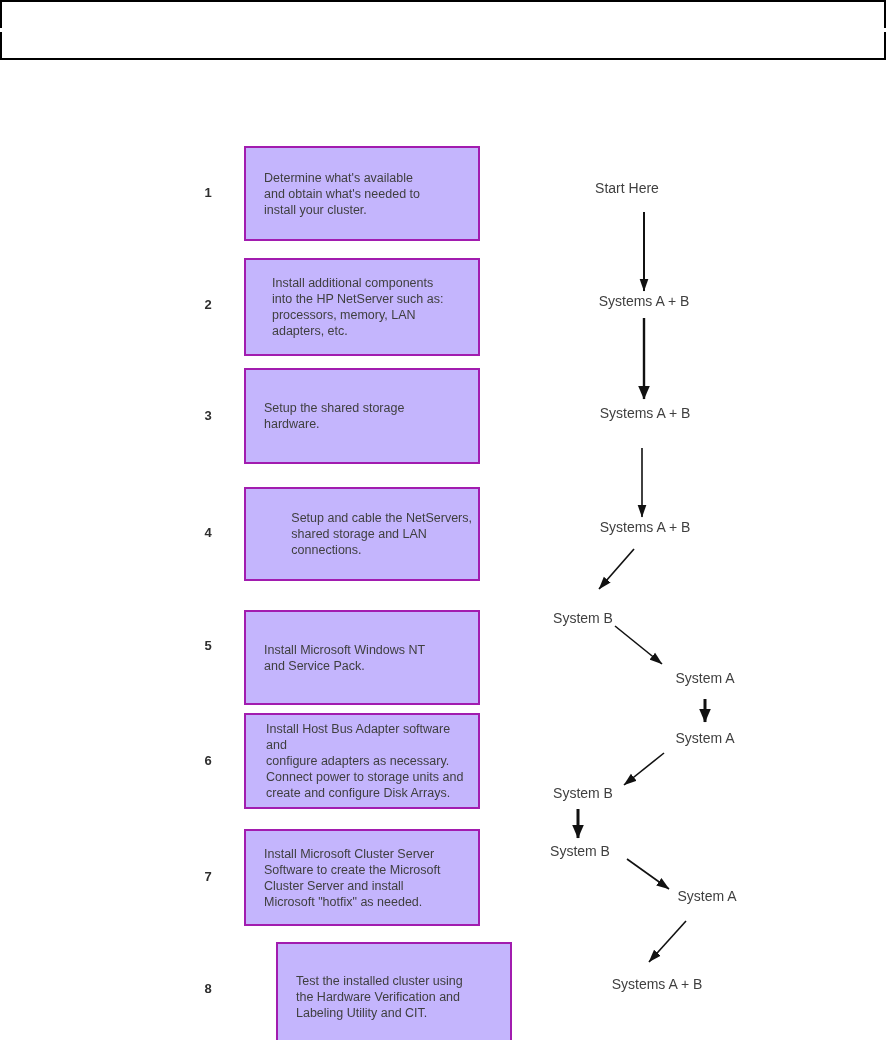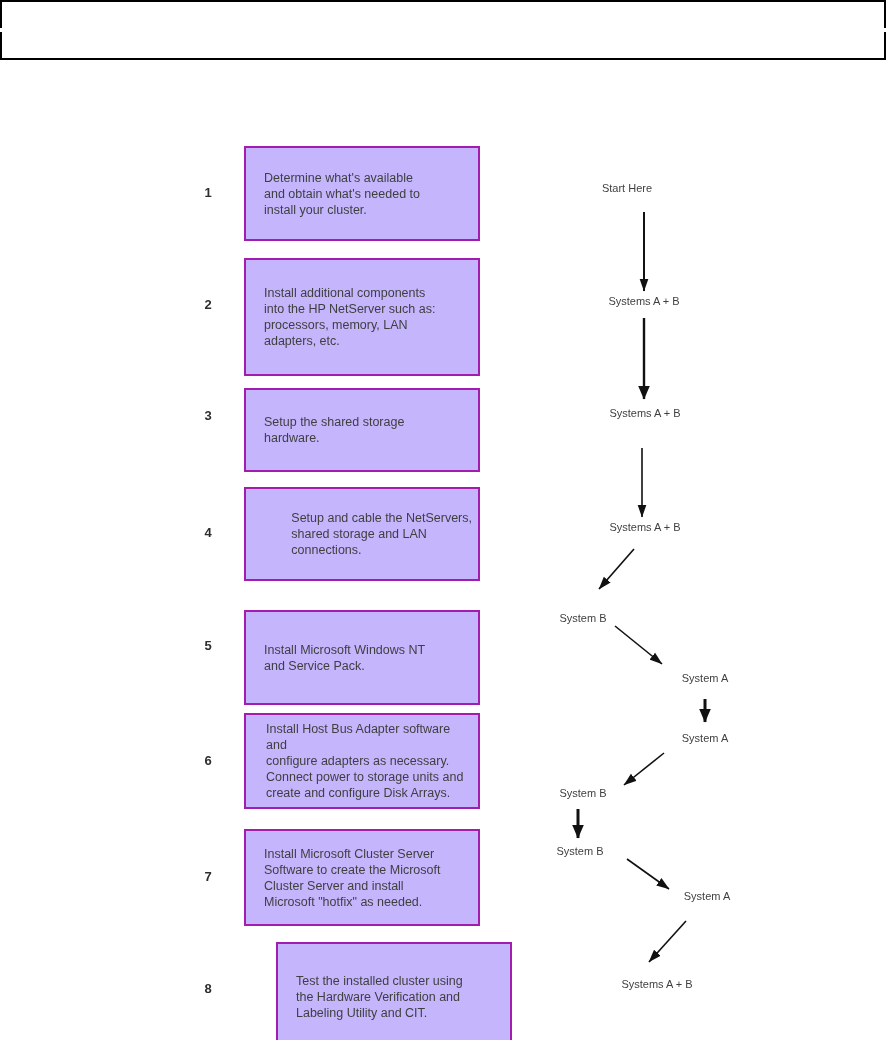--- a/index.html
+++ b/index.html
@@ -49,21 +49,21 @@
     padding-left: 18px;
     padding-right: 6px;
   }
   .step-box.tight1 .step-text { padding-left: 20px; }
   .step-box.tight2 .step-text { }
 
   
   .flow-label {
     position: absolute;
     transform: translate(-50%, -50%);
-    font-size: 11px;
+    font-size: 14px;
     color: #3f3f3f;
     white-space: nowrap;
   }
 
   
   .flow-svg {
     position: absolute;
     top: 0; left: 0;
     width: 886px; height: 1040px;
     pointer-events: none;
@@ -87,27 +87,27 @@
   <div class="step-num" style="left:196px; top:638px;">5</div>
   <div class="step-num" style="left:196px; top:753px;">6</div>
   <div class="step-num" style="left:196px; top:869px;">7</div>
   <div class="step-num" style="left:196px; top:981px;">8</div>
 
   <div class="step-box" style="top:146px; height:95px;">
     <div class="step-text">Determine what's available
 and obtain what's needed to
 install your cluster.</div>
   </div>
-  <div class="step-box" style="top:258px; height:118px;">
+  <div class="step-box" style="top:258px; height:98px;padding-left:8px;">
     <div class="step-text">Install additional components
 into the HP NetServer such as:
 processors, memory, LAN
 adapters, etc.</div>
   </div>
-  <div class="step-box" style="top:368px; height:84px;margin-top:20px;">
+  <div class="step-box" style="top:368px; height:96px;">
     <div class="step-text">Setup the shared storage
 hardware.</div>
   </div>
   <div class="step-box" style="top:487px; height:94px;justify-content:flex-end;">
     <div class="step-text">Setup and cable the NetServers,
 shared storage and LAN
 connections.</div>
   </div>
   <div class="step-box" style="top:599px; height:95px;margin-top:11px;">
     <div class="step-text">Install Microsoft Windows NT

